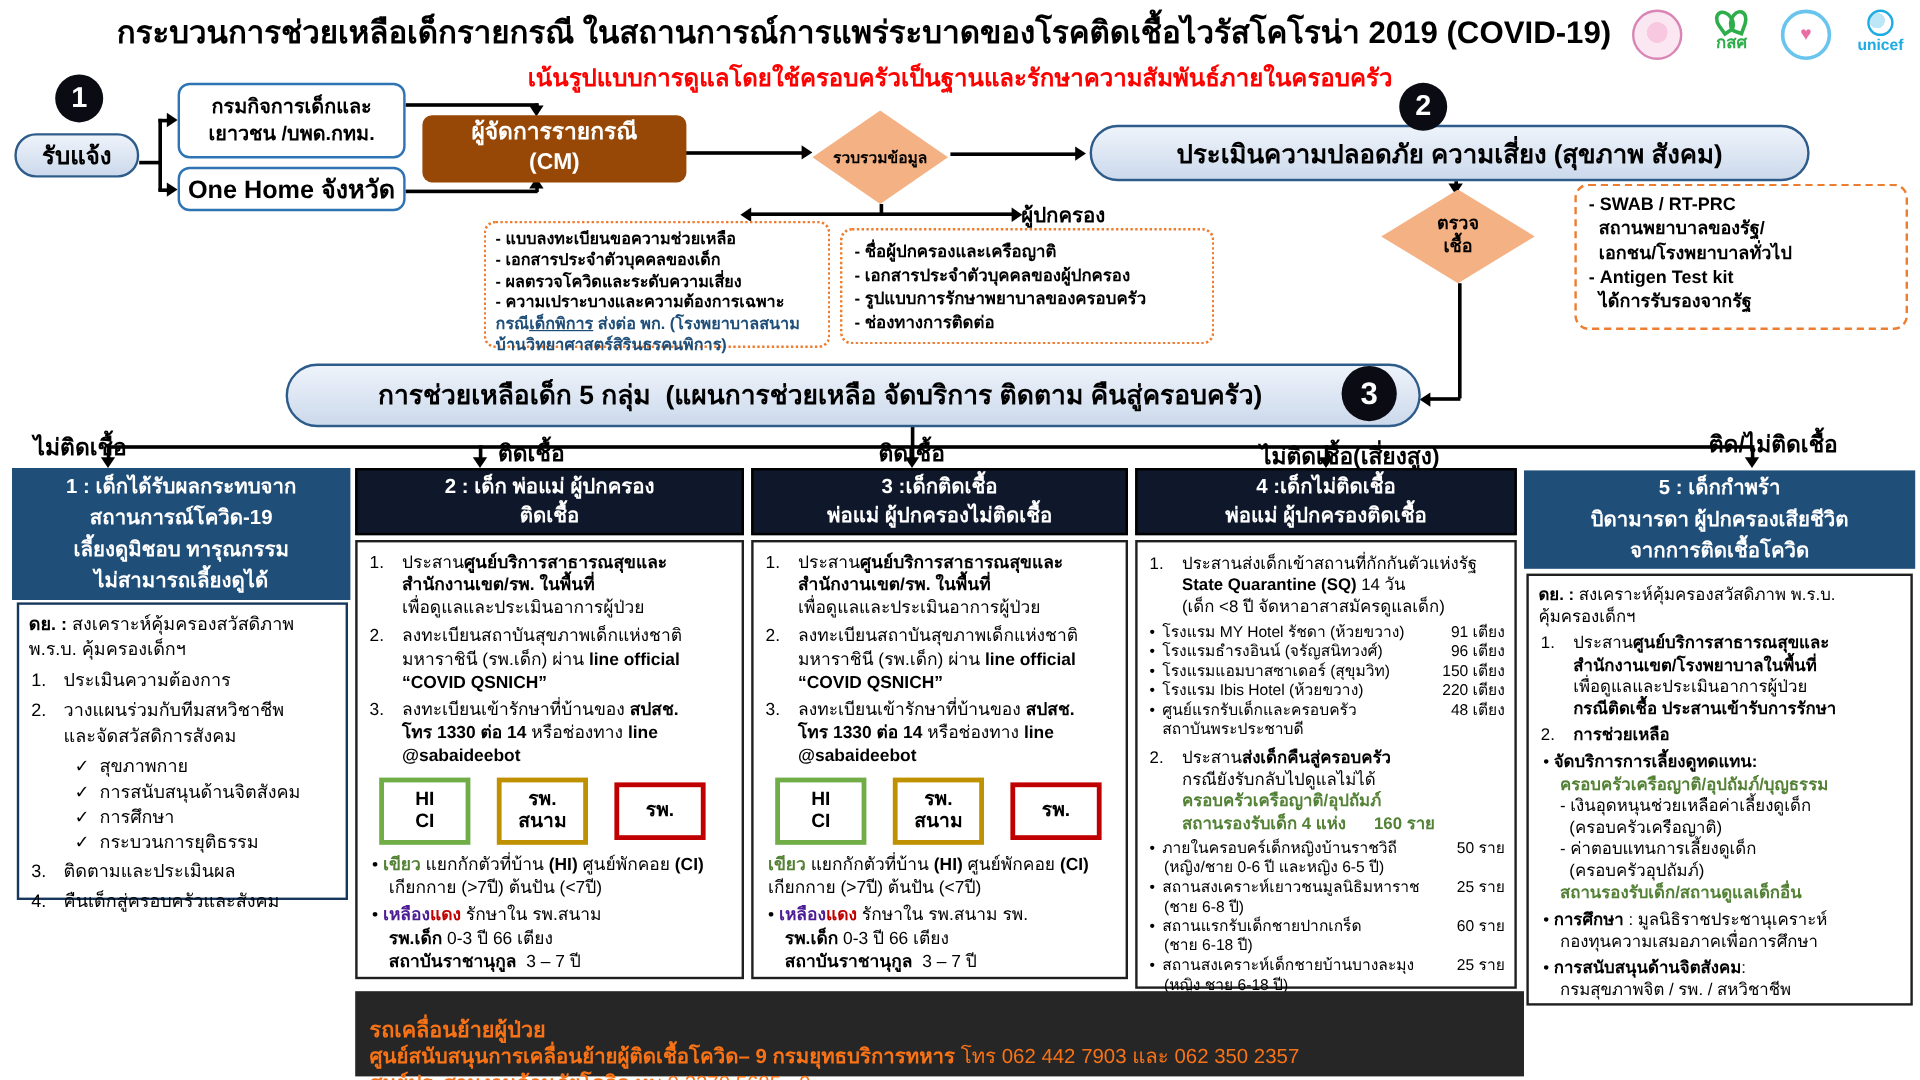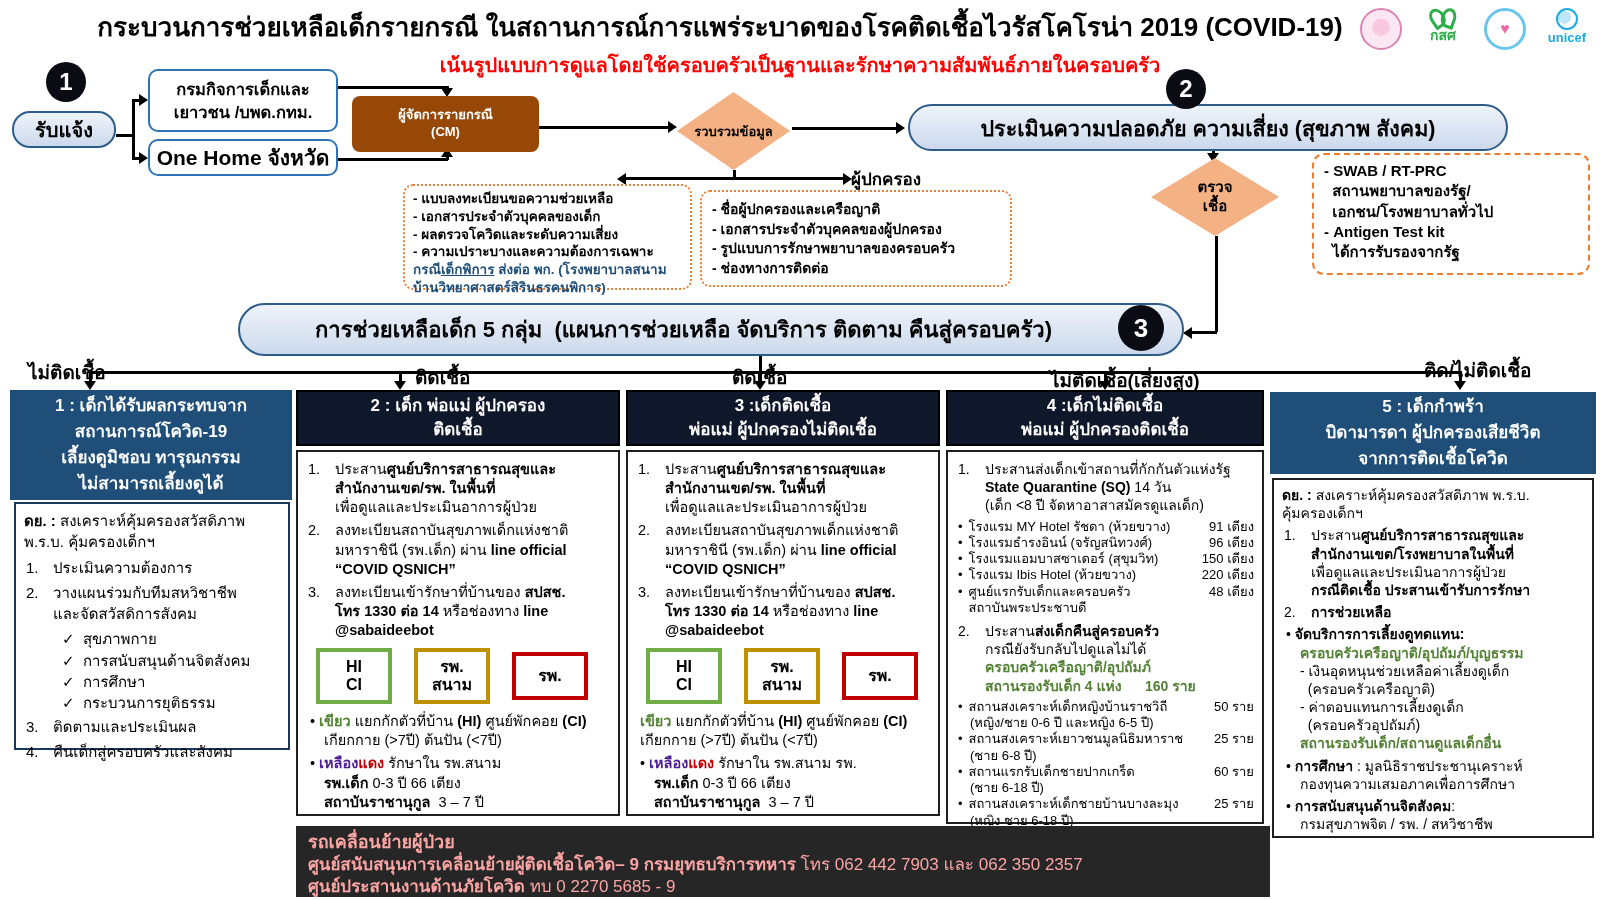--- a/index.html
+++ b/index.html
@@ -88,21 +88,21 @@
   .tbox.g { border:4px solid #70AD47; }
   .tbox.y { border:4px solid #BF9000; }
   .tbox.r { border:4px solid #C00000; height:48px; }
 
   .hrow { display:flex; justify-content:space-between; gap:6px; margin-left:14px; }
   .hrow::before { content:'• '; margin-left:-12px; }
   .hname { flex:1; }
   .hbeds { white-space:nowrap; }
   .hsub { margin-left:14px; }
 
-  .footer { position:absolute; background:#262626; color:#fca5a5; padding:5px 12px; line-height:1.3; }
+  .footer { position:absolute; background:#262626; color:#f97316; padding:21px 12px; line-height:1.3; }
   .footer .f1 { font-weight:bold; font-size:18px; }
   .footer .f2, .footer .f3 { font-size:17px; }
 </style>
 </head>
 <body>
 
 <div class="canvas">
 
   <div class="hl" style="left:116px;top:134px;width:18px"></div>
   <div class="vl" style="left:132px;top:99px;height:60px"></div>
@@ -169,21 +169,21 @@
     <div class="logo">
       <span class="uni-mark"></span>
       <span class="uni-text">unicef</span>
     </div>
   </div>
 
   <div class="badge" style="left:46px;top:62px">1</div>
   <div class="pill" style="left:12px;top:111px;width:104px;height:37px;border-radius:18px;font-size:20px">รับแจ้ง</div>
   <div class="rect-b" style="left:148px;top:69px;width:190px;height:63px;font-size:16.5px;line-height:1.35">กรมกิจการเด็กและ<br>เยาวชน /บพด.กทม.</div>
   <div class="rect-b" style="left:148px;top:139px;width:190px;height:37px;font-size:21px">One Home จังหวัด</div>
-  <div class="cm-box" style="left:352px;top:96px;width:187px;height:56px;font-size:13px;line-height:1.3">ผู้จัดการรายกรณี<br>(CM)</div>
+  <div class="cm-box" style="left:352px;top:96px;width:220px;height:56px;font-size:19px;line-height:1.3">ผู้จัดการรายกรณี<br>(CM)</div>
   <div class="diamond" style="left:677px;top:92px;width:113px;height:78px;font-size:13px">รวบรวมข้อมูล</div>
 
   <div class="badge" style="left:1166px;top:69px">2</div>
   <div class="pill" style="left:908px;top:104px;width:600px;height:47px;border-radius:24px;font-size:21.5px">ประเมินความปลอดภัย ความเสี่ยง (สุขภาพ สังคม)</div>
   <div class="diamond" style="left:1151px;top:158px;width:128px;height:78px;font-size:15px;line-height:1.25">ตรวจ<br>เชื้อ</div>
   <div class="dashed-o" style="left:1312px;top:153px;width:278px;height:122px;padding:6px 10px;font-size:15px;font-weight:bold;line-height:1.35">- <b>SWAB / RT-PRC</b><br>&nbsp;&nbsp;สถานพยาบาลของรัฐ/<br>&nbsp;&nbsp;เอกชน/โรงพยาบาลทั่วไป<br>- <b>Antigen Test kit</b><br>&nbsp;&nbsp;ได้การรับรองจากรัฐ</div>
 
   <div class="flabel" style="left:594px;top:182px;font-size:17px">เด็ก</div>
   <div class="flabel" style="left:851px;top:165px;font-size:17px">ผู้ปกครอง</div>
 
@@ -301,21 +301,21 @@
           <span class="hname">ศูนย์แรกรับเด็กและครอบครัว<br>สถาบันพระประชาบดี</span>
           <span class="hbeds">48 เตียง</span>
         </div>
     </div>
     <div class="row" style="margin-top:6px">
         <span class="n">2.</span>
         <span>ประสาน<b>ส่งเด็กคืนสู่ครอบครัว</b><br>กรณียังรับกลับไปดูแลไม่ได้<br><span class="green-t b">ครอบครัวเครือญาติ/อุปถัมภ์</span><br><span class="green-t b">สถานรองรับเด็ก 4 แห่ง&nbsp;&nbsp;&nbsp;&nbsp;&nbsp;&nbsp;160 ราย</span></span>
       </div>
     <div style="font-size:13px;line-height:1.25">
       <div class="hrow">
-          <span class="hname">สถานสงเคราะห์เด็กหญิงบ้านราชวิถี</span>
+          <span class="hname">ภายในครอบคร์เด็กหญิงบ้านราชวิถี</span>
           <span class="hbeds">50 ราย</span>
         </div>
       <div class="hsub">(หญิง/ชาย 0-6 ปี และหญิง 6-5 ปี)</div>
       <div class="hrow">
           <span class="hname">สถานสงเคราะห์เยาวชนมูลนิธิมหาราช</span>
           <span class="hbeds">25 ราย</span>
         </div>
       <div class="hsub">(ชาย 6-8 ปี)</div>
       <div class="hrow">
           <span class="hname">สถานแรกรับเด็กชายปากเกร็ด</span>

